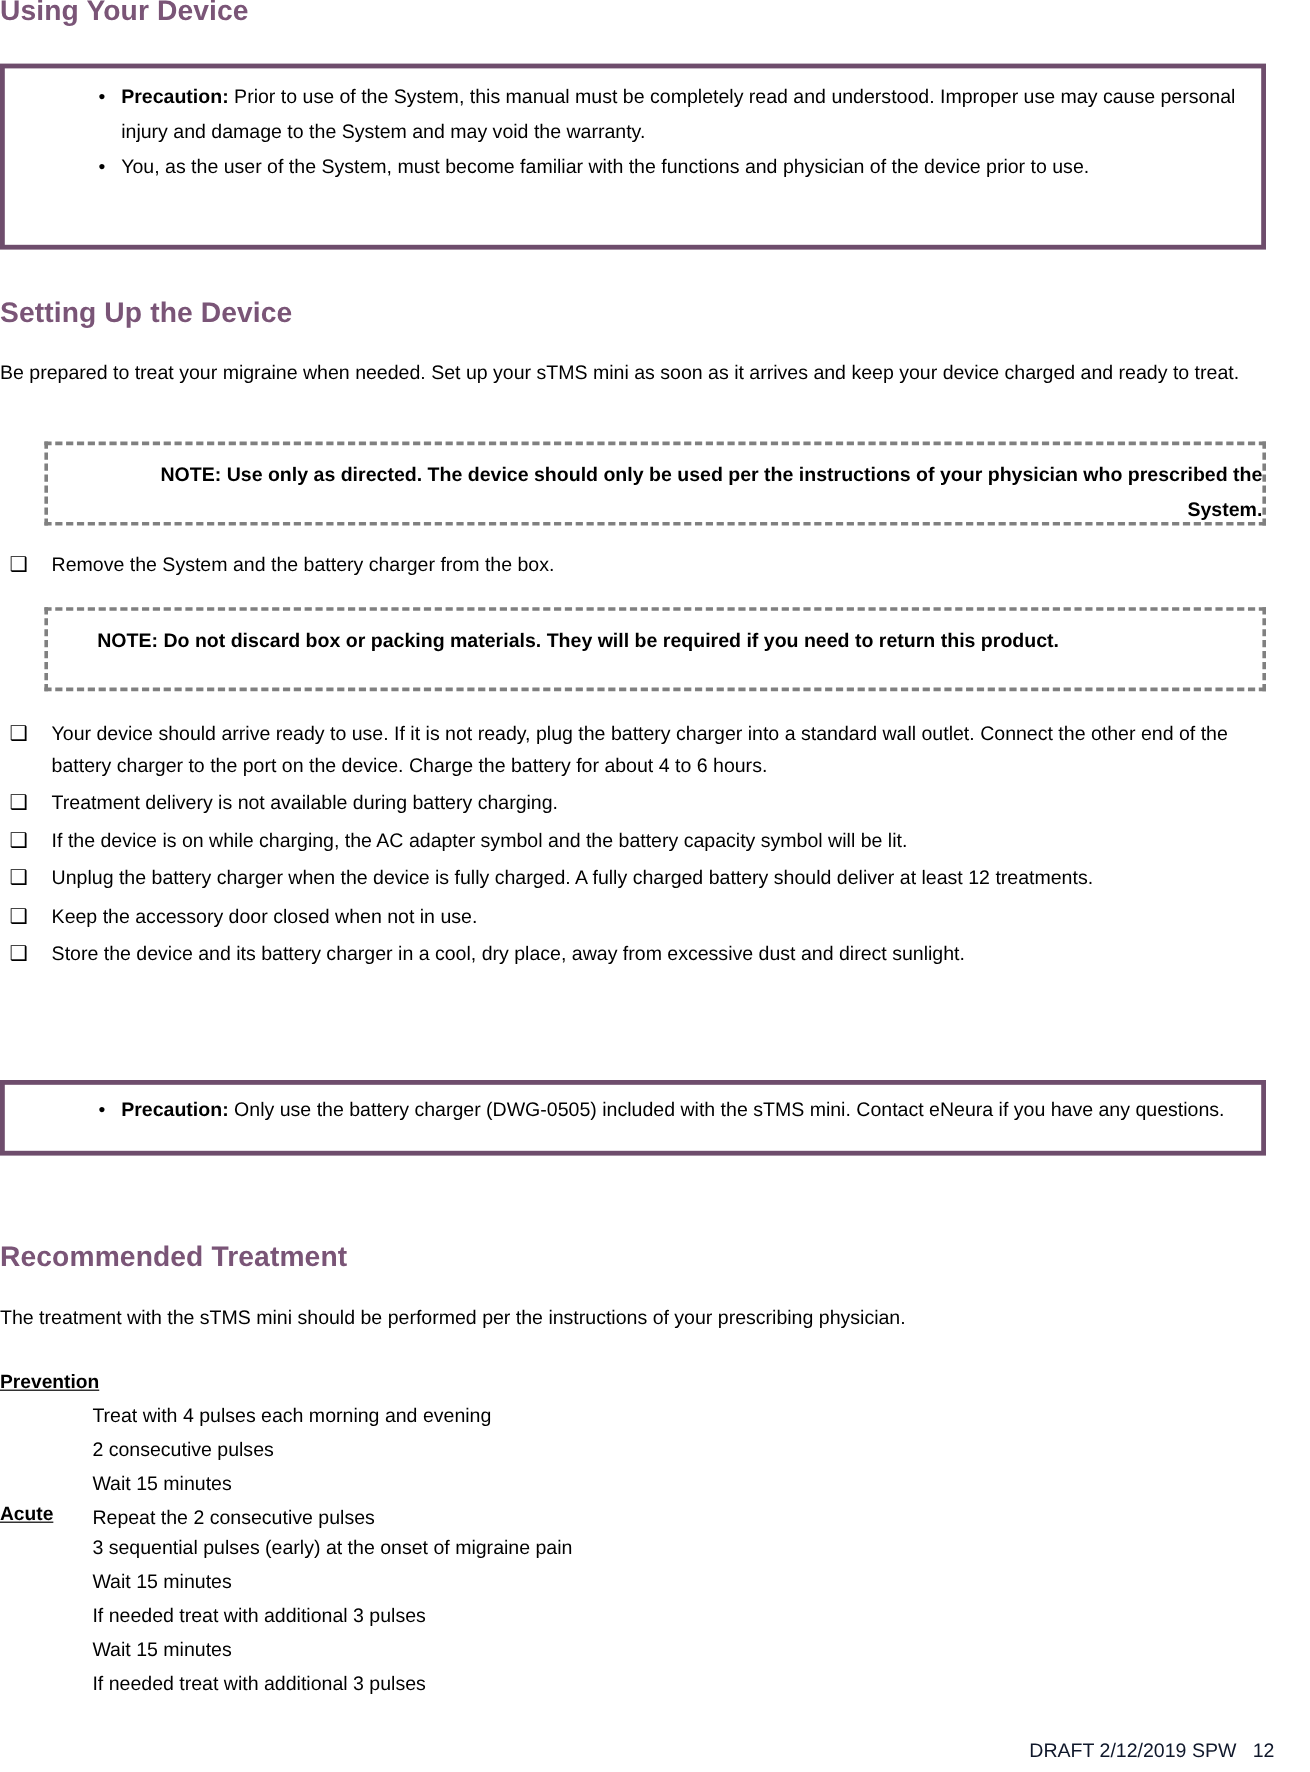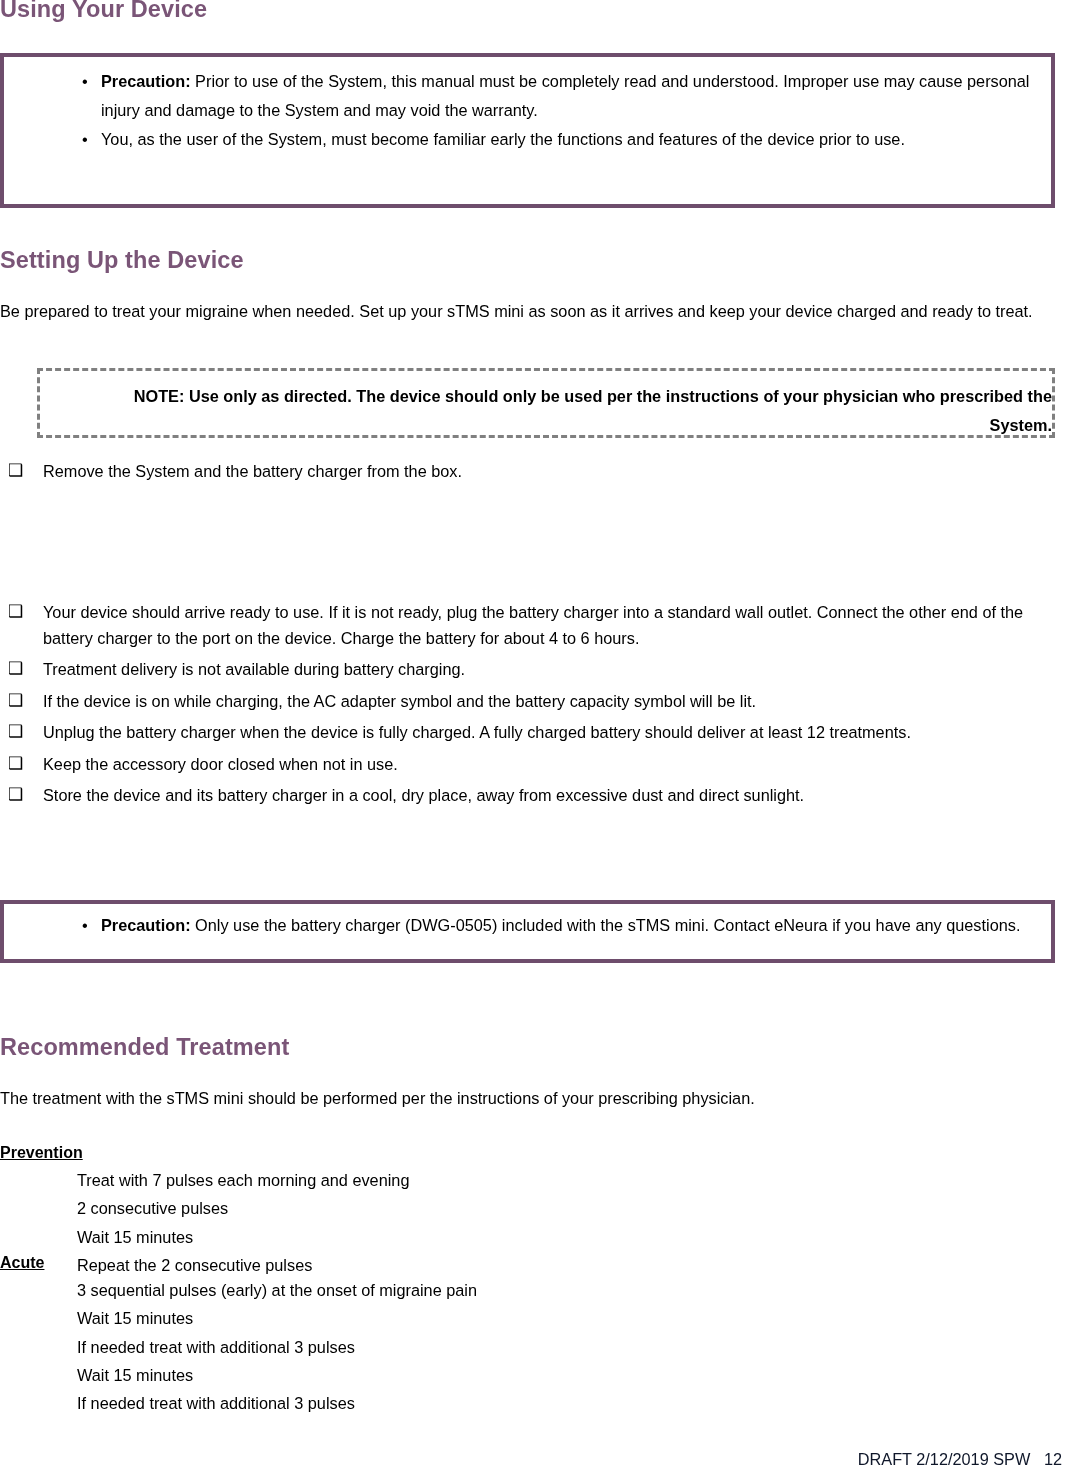--- a/index.html
+++ b/index.html
@@ -137,40 +137,43 @@
   <h1 class="section-heading" style="position:absolute;left:0;top:-3px;">Using Your Device</h1>
 
   <div class="precaution-box" style="position:absolute;left:0;top:53px;width:1055px;height:155px;">
     <ul class="precaution-list">
       <li class="precaution-item" style="margin-top:10px;">
         <span class="dot">•</span>
         <b>Precaution:</b><span> Prior to use of the System, this manual must be completely read and understood. Improper use may cause personal injury and damage to the System and may void the warranty.</span>
       </li>
       <li class="precaution-item">
         <span class="dot">•</span>
-        <span>You, as the user of the System, must become familiar early the functions and features of the device prior to use.</span>
+        <span>You, as the user of the System, must become familiar with the functions and physician of the device prior to use.</span>
       </li>
     </ul>
   </div>
 
   <h1 class="section-heading" style="position:absolute;left:0;top:248px;text-align:right;">Setting Up the Device</h1>
 
   <p class="body-text" style="position:absolute;left:0;top:298px;width:1065px;">Be prepared to treat your migraine when needed.  Set up your sTMS mini as soon as it arrives and keep your device charged and ready to treat.</p>
 
   <div class="note-box" style="position:absolute;left:37px;top:368px;width:1018px;height:70px;">
     <p class="note-text" style="margin-top:11px;text-align:right;">NOTE: Use only as directed.  The device should only be used per the instructions of your physician who prescribed the System.</p>
   </div>
 
   <ul class="check-list" style="position:absolute;left:0;top:459px;width:1065px;">
     <li class="check-item">
       <span class="chk">❑</span>
       <span>Remove the System and the battery charger from the box.</span>
     </li>
   </ul>
 
+  <div class="note-box" style="position:absolute;left:37px;top:506px;width:1018px;height:70px;">
+    <p class="note-text" style="margin-top:11px;">NOTE: Do not discard box or packing materials.  They will be required if you need to return this product.</p>
+  </div>
 
   <ul class="check-list" style="position:absolute;left:0;top:600px;width:1065px;">
     <li class="check-item">
       <span class="chk">❑</span>
       <span>Your device should arrive ready to use.  If it is not ready, plug the battery charger into a standard wall outlet.  Connect the other end of the battery charger to the port on the device.  Charge the battery for about 4 to 6 hours.</span>
     </li>
     <li class="check-item">
       <span class="chk">❑</span>
       <span>Treatment delivery is not available during battery charging.</span>
     </li>
@@ -201,21 +204,21 @@
     </ul>
   </div>
 
   <h1 class="section-heading" style="position:absolute;left:0;top:1035px;">Recommended Treatment</h1>
 
   <p class="body-text" style="position:absolute;left:0;top:1085px;width:1065px;">The treatment with the sTMS mini should be performed per the instructions of your prescribing physician.</p>
 
   <div style="position:absolute;left:0;top:1140px;width:800px;">
     <div class="regimen-title">Prevention</div>
     <ul class="regimen-steps">
-      <li>Treat with 7 pulses each morning and evening</li>
+      <li>Treat with 4 pulses each morning and evening</li>
       <li>2 consecutive pulses</li>
       <li>Wait 15 minutes</li>
       <li>Repeat the 2 consecutive pulses</li>
     </ul>
   </div>
 
   <div style="position:absolute;left:0;top:1250px;width:800px;">
     <div class="regimen-title">Acute</div>
     <ul class="regimen-steps">
       <li>3 sequential pulses (early) at the onset of migraine pain</li>

